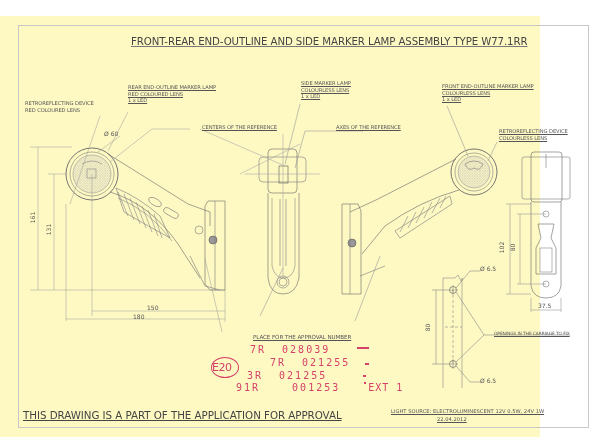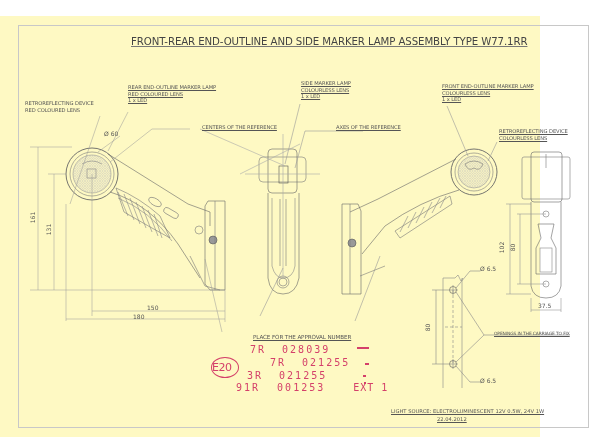--- a/index.html
+++ b/index.html
@@ -223,25 +223,26 @@
     <div class="stamp" style="left:250px;top:341px;margin-left:20px;">
       <span>7R</span>
       <span style="margin-left:8px">021255</span>
     </div>
     <div class="stamp" style="left:247px;top:354px;">
       <span>3R</span>
       <span style="margin-left:8px">021255</span>
     </div>
     <div class="stamp" style="left:236px;top:366px;">
       <span>91R</span>
-      <span style="margin-left:9px">001253</span>
+      <span style="margin-left:24px">001253</span>
       <span style="margin-left:20px;letter-spacing:1px">EXT 1</span>
     </div>
 
     <div style="position:absolute;left:357px;top:331px;width:12px;height:1.5px;background:#d4406a;"></div>
     <div style="position:absolute;left:365px;top:347px;width:4px;height:1.5px;background:#d4406a;"></div>
     <div style="position:absolute;left:363px;top:359px;width:3px;height:1.5px;background:#d4406a;"></div>
     <div style="position:absolute;left:364px;top:366px;width:2px;height:2px;background:#d4406a;"></div>
   </div>
 
+  <div class="txt footer-left">THIS DRAWING IS A PART OF THE APPLICATION FOR  APPROVAL</div>
   <div class="txt footer-right">LIGHT SOURCE: ELECTROLUMINESCENT  12V  0.5W, 24V  1W</div>
   <div class="txt footer-date">22.04.2012</div>
 </div>
 
 </body></html>

